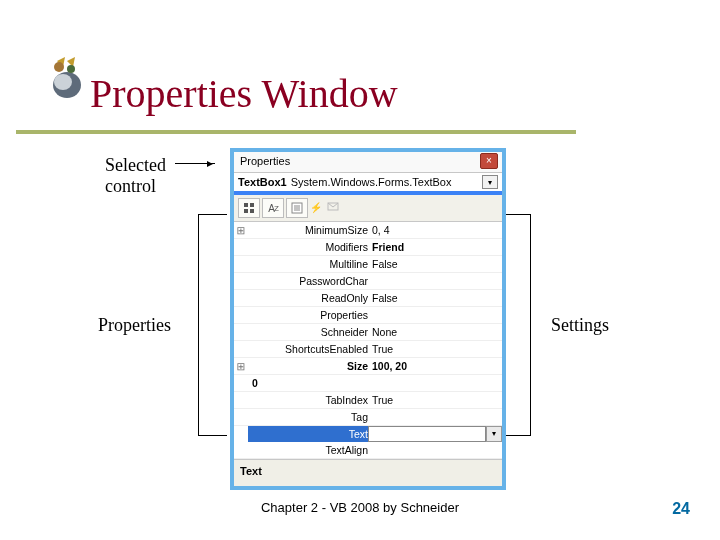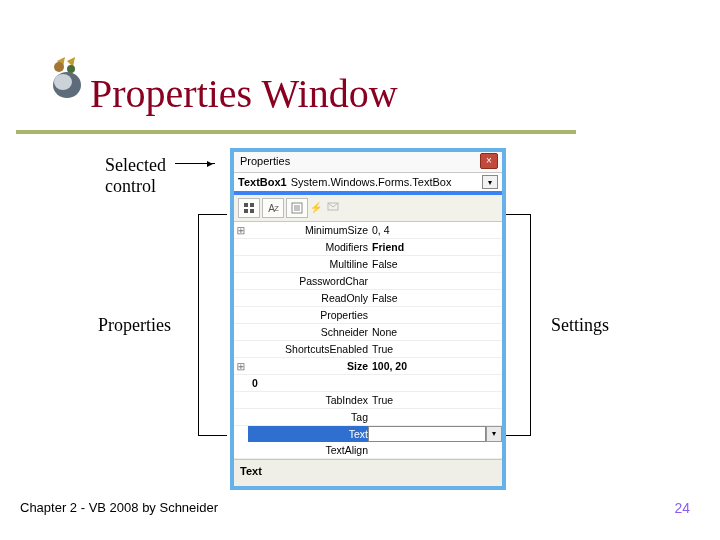--- a/index.html
+++ b/index.html
@@ -47,33 +47,33 @@
     color: #000;
     line-height: 1.15;
   }
   .callout.selected { left: 98px; top: 155px; }
   .callout.properties { left: 98px; top: 315px; }
   .callout.settings { left: 543px; top: 315px; margin-left: 8px; }
   .footer-text {
     position: absolute;
     left: 0; right: 0;
     top: 500px;
-    text-align: left;
+    text-align: center;
     font-family: "Comic Sans MS", cursive, sans-serif;
     font-size: 13px;
     color: #000;
-    padding-left: 20px;
   }
   .page-number {
     position: absolute;
     right: 30px;
     top: 500px;
     font-family: "Comic Sans MS", cursive, sans-serif;
-    font-size: 14px;
-    color: #8b5cf6;
+    font-size: 16px;
+    color: #0369a1;
+    font-weight: bold;
   }
   
   .arrow {
     position: absolute;
     height: 0;
     border-top: 1px solid #000;
   }
   .arrow::after {
     content: "";
     position: absolute;

